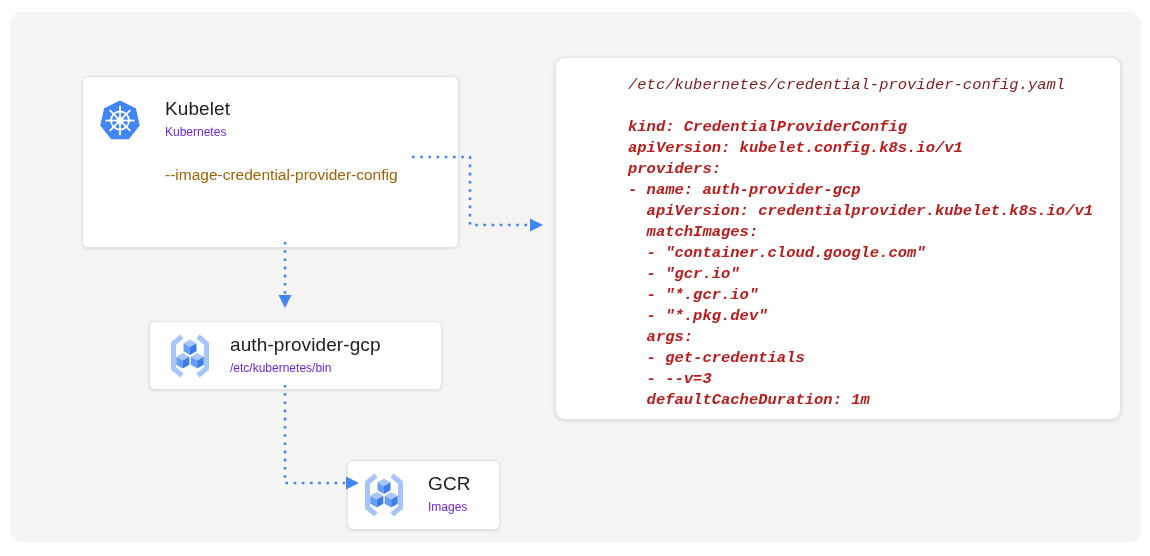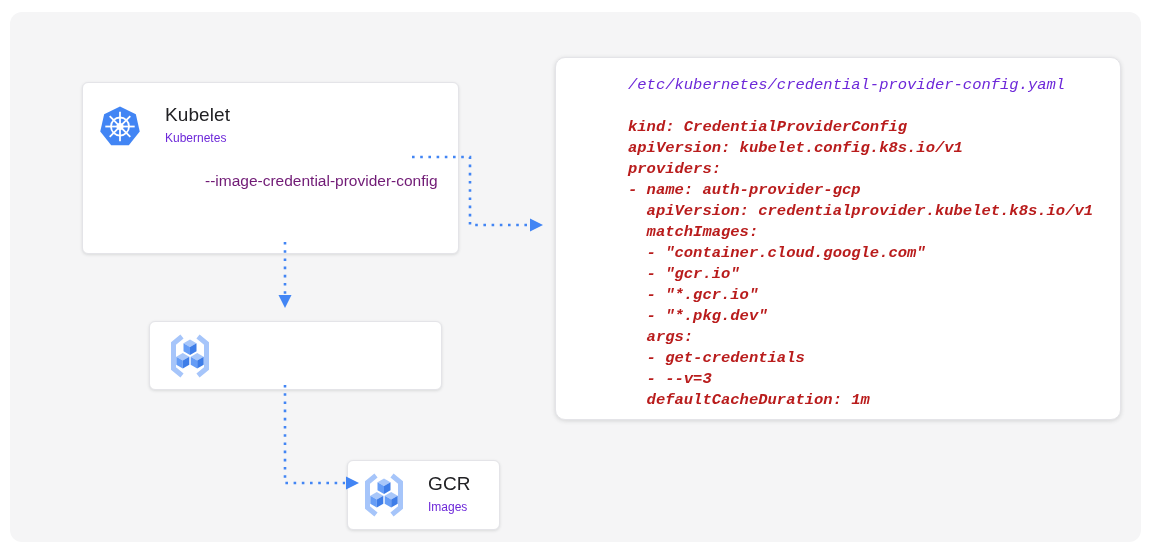--- a/index.html
+++ b/index.html
@@ -11,49 +11,49 @@
     background: #F5F5F6; border-radius: 12px;
   }
 
   .node {
     position: absolute; background: #ffffff;
     border: 1px solid #E4E4E8; border-radius: 6px;
     box-shadow: 0 1px 3px rgba(60,64,67,0.15);
     display: flex;
   }
 
-  .node-kubelet { left: 72px; top: 70px; width: 377px; height: 172px; padding: 20px 16px; align-items: flex-start; }
+  .node-kubelet { left: 72px; top: 64px; width: 377px; height: 172px; padding: 20px 16px; align-items: flex-start; }
   .node-auth    { left: 139px; top: 309px; width: 293px; height: 69px; padding: 0 16px; align-items: center; }
   .node-gcr     { left: 337px; top: 448px; width: 153px; height: 70px; padding: 0 12px; align-items: center; }
 
   .node .icon-wrap { flex: 0 0 auto; }
   .node-kubelet .icon-wrap { width: 42px; height: 42px; margin-top: 2px; }
   .node-auth .icon-wrap, .node-gcr .icon-wrap { width: 48px; height: 48px; }
 
   .node .text-col { margin-left: 24px; min-width: 0; }
   .node-auth .text-col { margin-left: 16px; }
   .node-gcr .text-col { margin-left: 20px; }
 
   .node-title { font-size: 19px; line-height: 24px; color: #212124; letter-spacing: 0.1px; }
   .node-subtitle { font-size: 12px; line-height: 22px; color: #6d28d9; }
 
   .flags { margin-top: 20px; }
-  .flag-line { font-size: 15.5px; line-height: 24px; color: #701a75; white-space: nowrap; margin-left: 40px; }
+  .flag-line { font-size: 15.5px; line-height: 24px; color: #a16207; white-space: nowrap; }
 
   .code-panel {
     position: absolute; left: 545px; top: 45px; width: 566px; height: 363px;
     background: #ffffff; border: 1px solid #E4E4E8; border-radius: 10px;
     box-shadow: 0 1px 4px rgba(60,64,67,0.18);
     padding: 17px 24px 0 72px;
   }
   .code-panel pre {
     font-family: "Liberation Mono", "DejaVu Sans Mono", monospace;
     font-style: italic; font-size: 15.5px; line-height: 21px; white-space: pre;
   }
-  .code-header { color: #6d28d9; font-weight: normal; margin-bottom: 21px; }
+  .code-header { color: #7f1d1d; font-weight: normal; margin-bottom: 21px; }
   .code-body { color: #b91c1c; font-weight: bold; }
 
   .arrows { position: absolute; left: 0; top: 0; width: 1150px; height: 556px; pointer-events: none; }
   .arrows path, .arrows line {
     stroke: #4285F4; stroke-width: 2.6; fill: none;
     stroke-dasharray: 2.6 5.6; stroke-linecap: butt;
   }
   .arrows polygon { fill: #4285F4; stroke: none; }
 </style>
 </head>
@@ -96,20 +96,24 @@
           <polygon points="17.5,11.2 24,15 24,23 17.5,19.2" fill="#669DF6"></polygon>
           <polygon points="30.5,11.2 24,15 24,23 30.5,19.2" fill="#3E7DE8"></polygon>
           <polygon points="16.8,28.5 10.3,24.7 16.8,20.9 23.3,24.7" fill="#A8C7FA"></polygon>
           <polygon points="10.3,24.7 16.8,28.5 16.8,36.5 10.3,32.7" fill="#669DF6"></polygon>
           <polygon points="23.3,24.7 16.8,28.5 16.8,36.5 23.3,32.7" fill="#3E7DE8"></polygon>
           <polygon points="31.2,28.5 24.7,24.7 31.2,20.9 37.7,24.7" fill="#A8C7FA"></polygon>
           <polygon points="24.7,24.7 31.2,28.5 31.2,36.5 24.7,32.7" fill="#669DF6"></polygon>
           <polygon points="37.7,24.7 31.2,28.5 31.2,36.5 37.7,32.7" fill="#3E7DE8"></polygon>
         </g>
       </svg>
+    </div>
+    <div class="text-col">
+      <div class="node-title">auth-provider-gcp</div>
+      <div class="node-subtitle">/etc/kubernetes/bin</div>
     </div>
   </div>
 
   <div class="node node-gcr">
     <div class="icon-wrap">
       <svg viewBox="0 0 48 48" width="48" height="48">
         <g stroke="#A6C5FA" stroke-width="5" fill="none">
           <polyline points="16,4.5 7.5,11.5 7.5,36.5 16,43.5"></polyline>
           <polyline points="32,4.5 40.5,11.5 40.5,36.5 32,43.5"></polyline>
         </g>

